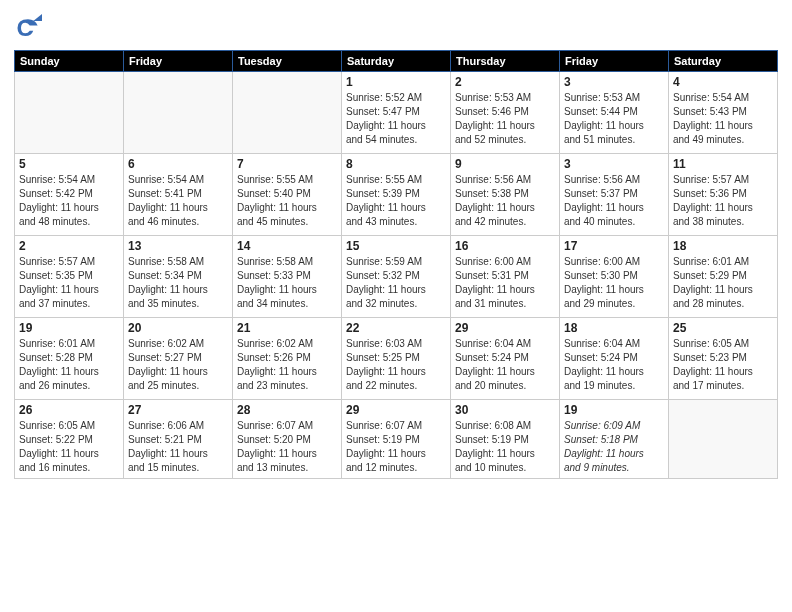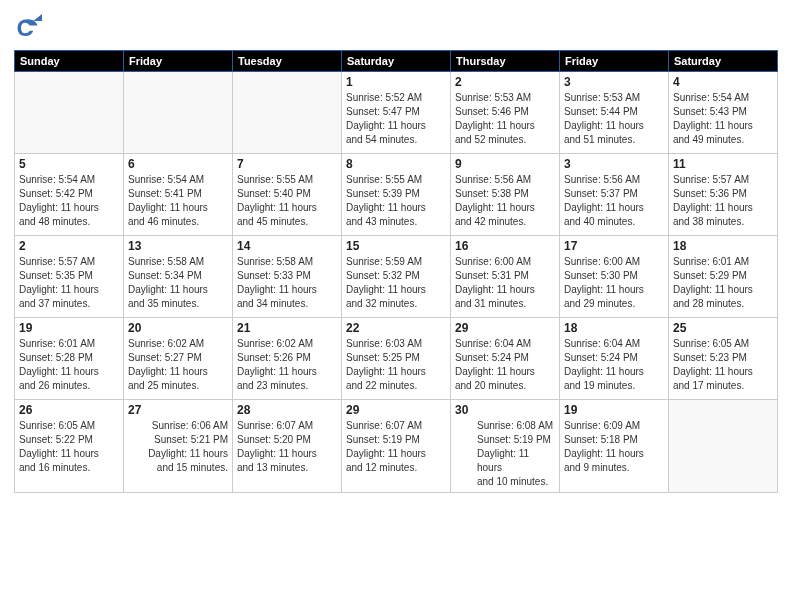--- a/index.html
+++ b/index.html
@@ -316,49 +316,49 @@
         <tr>
           <td>
             <div class="day-number">26</div>
             <div class="day-info" style="white-space: pre-line;">Sunrise: 6:05 AM
 Sunset: 5:22 PM
 Daylight: 11 hours
 and 16 minutes.</div>
           </td>
           <td>
             <div class="day-number">27</div>
-            <div class="day-info" style="white-space: pre-line; text-align: right;">Sunrise: 6:06 AM
+            <div class="day-info" style="white-space: pre-line;">Sunrise: 6:06 AM
 Sunset: 5:21 PM
 Daylight: 11 hours
 and 15 minutes.</div>
           </td>
           <td>
             <div class="day-number">28</div>
             <div class="day-info" style="white-space: pre-line;">Sunrise: 6:07 AM
 Sunset: 5:20 PM
 Daylight: 11 hours
 and 13 minutes.</div>
           </td>
           <td>
             <div class="day-number">29</div>
             <div class="day-info" style="white-space: pre-line;">Sunrise: 6:07 AM
 Sunset: 5:19 PM
 Daylight: 11 hours
 and 12 minutes.</div>
           </td>
           <td>
             <div class="day-number">30</div>
-            <div class="day-info" style="white-space: pre-line; margin-left: 22px;">Sunrise: 6:08 AM
+            <div class="day-info" style="white-space: pre-line;">Sunrise: 6:08 AM
 Sunset: 5:19 PM
 Daylight: 11 hours
 and 10 minutes.</div>
           </td>
           <td>
             <div class="day-number">19</div>
-            <div class="day-info" style="white-space: pre-line;">Sunrise: 6:09 AM
+            <div class="day-info" style="white-space: pre-line; font-style: italic;">Sunrise: 6:09 AM
 Sunset: 5:18 PM
 Daylight: 11 hours
 and 9 minutes.</div>
           </td>
           <td class="empty"></td>
         </tr>
       </tbody>
   </table>
 </div>
 

